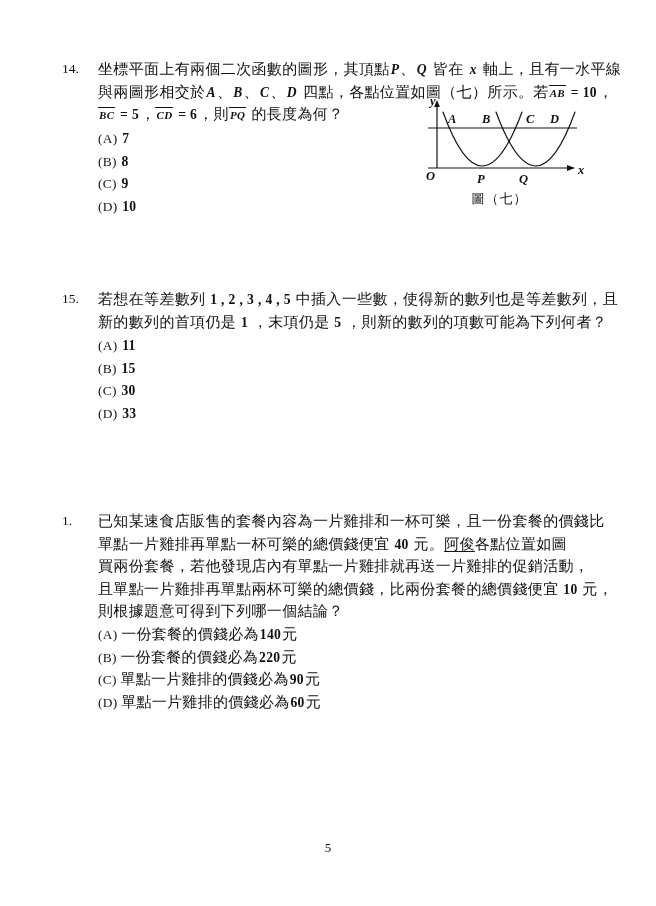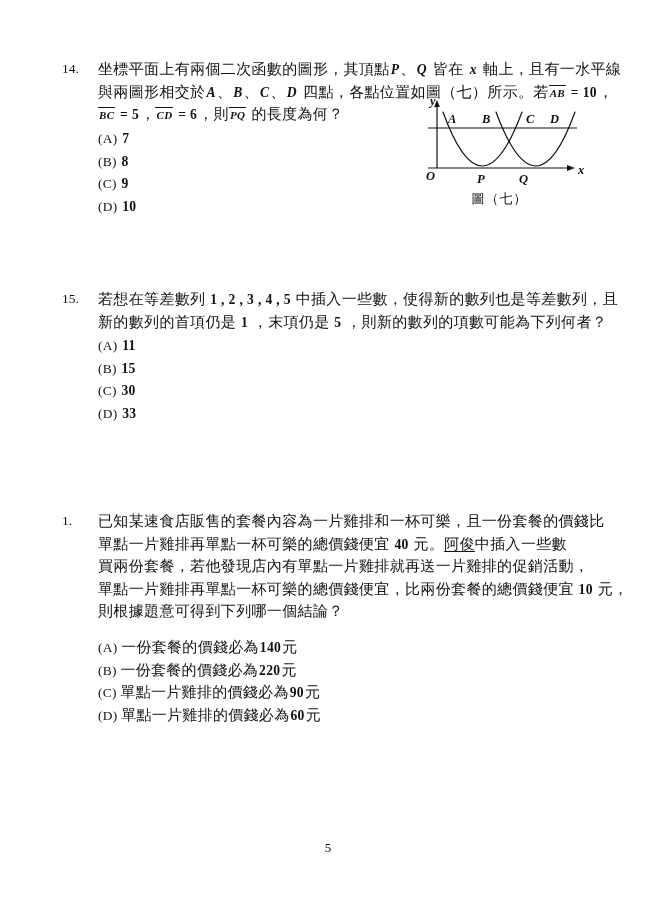--- a/index.html
+++ b/index.html
@@ -227,33 +227,33 @@
     </div>
   </div>
 
   <div class="question" id="q16" style="top:510px;">
     <div class="qnum">1.</div>
     <div class="qbody">
       <div class="line">
         <span class="cjk">已知某速食店販售的套餐內容為一片雞排和一杯可樂，且一份套餐的價錢比</span>
       </div>
       <div class="line">
-        <span class="cjk">單點一片雞排再單點一杯可樂的總價錢便宜</span><span class="mn">&nbsp;40&nbsp;</span><span class="cjk">元。</span><span class="cjk uline">阿俊</span><span class="cjk">中插入一些數</span>
+        <span class="cjk">單點一片雞排再單點一杯可樂的總價錢便宜</span><span class="mn">&nbsp;40&nbsp;</span><span class="cjk">元。</span><span class="cjk uline">阿俊</span><span class="cjk">各點位置如圖</span>
       </div>
       <div class="line">
         <span class="cjk">買兩份套餐，若他發現店內有單點一片雞排就再送一片雞排的促銷活動，</span>
       </div>
       <div class="line">
-        <span class="cjk">單點一片雞排再單點一杯可樂的總價錢便宜，比兩份套餐的總價錢便宜</span><span class="mn">&nbsp;10&nbsp;</span><span class="cjk">元，</span>
+        <span class="cjk">且單點一片雞排再單點兩杯可樂的總價錢，比兩份套餐的總價錢便宜</span><span class="mn">&nbsp;10&nbsp;</span><span class="cjk">元，</span>
       </div>
       <div class="line">
         <span class="cjk">則根據題意可得到下列哪一個結論？</span>
       </div>
     </div>
-    <div class="opts" style="left:98px; top:126px;">
+    <div class="opts" style="left:98px; top:113px;">
       <div class="opt">
         <span class="optlabel">(A)</span>
         <span class="cjk">一份套餐的價錢必為</span><span class="mn">140</span><span class="cjk">元</span>
       </div>
       <div class="opt">
         <span class="optlabel">(B)</span>
         <span class="cjk">一份套餐的價錢必為</span><span class="mn">220</span><span class="cjk">元</span>
       </div>
       <div class="opt">
         <span class="optlabel">(C)</span>

